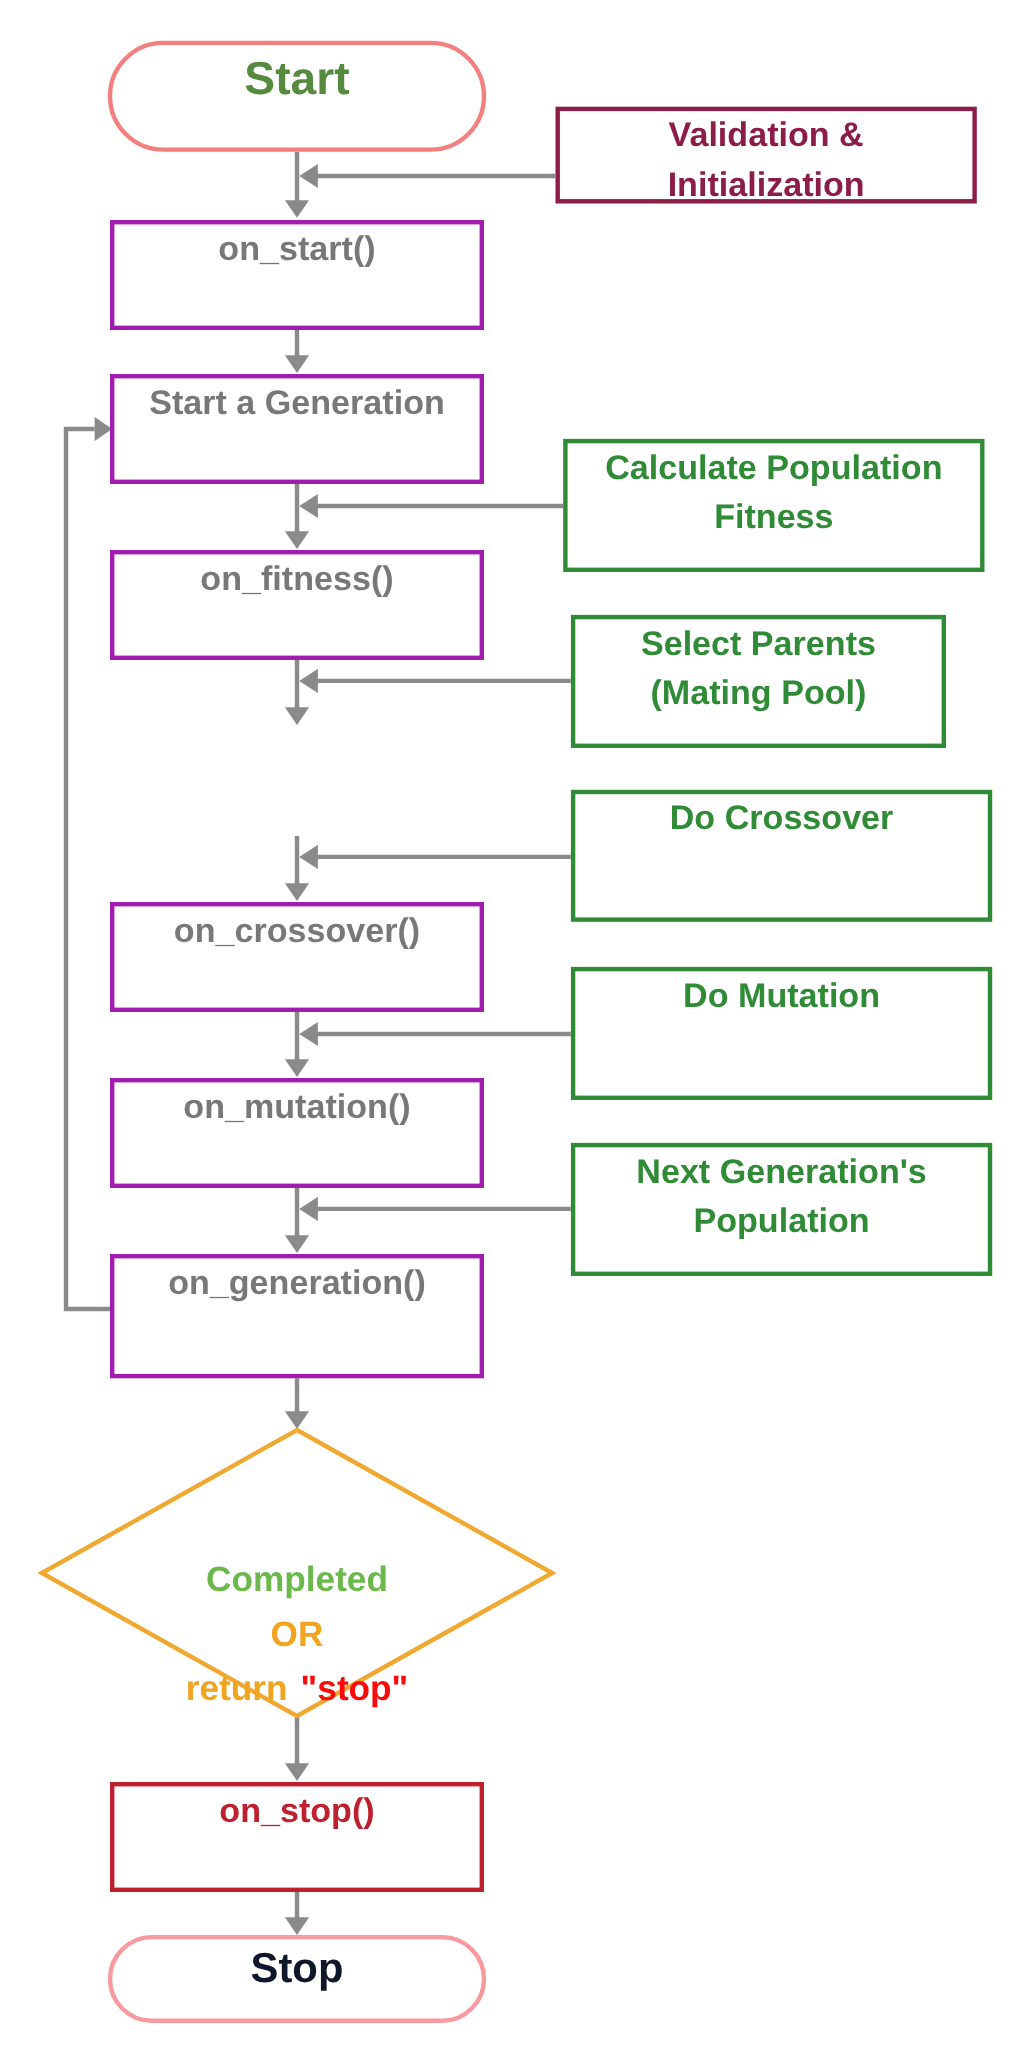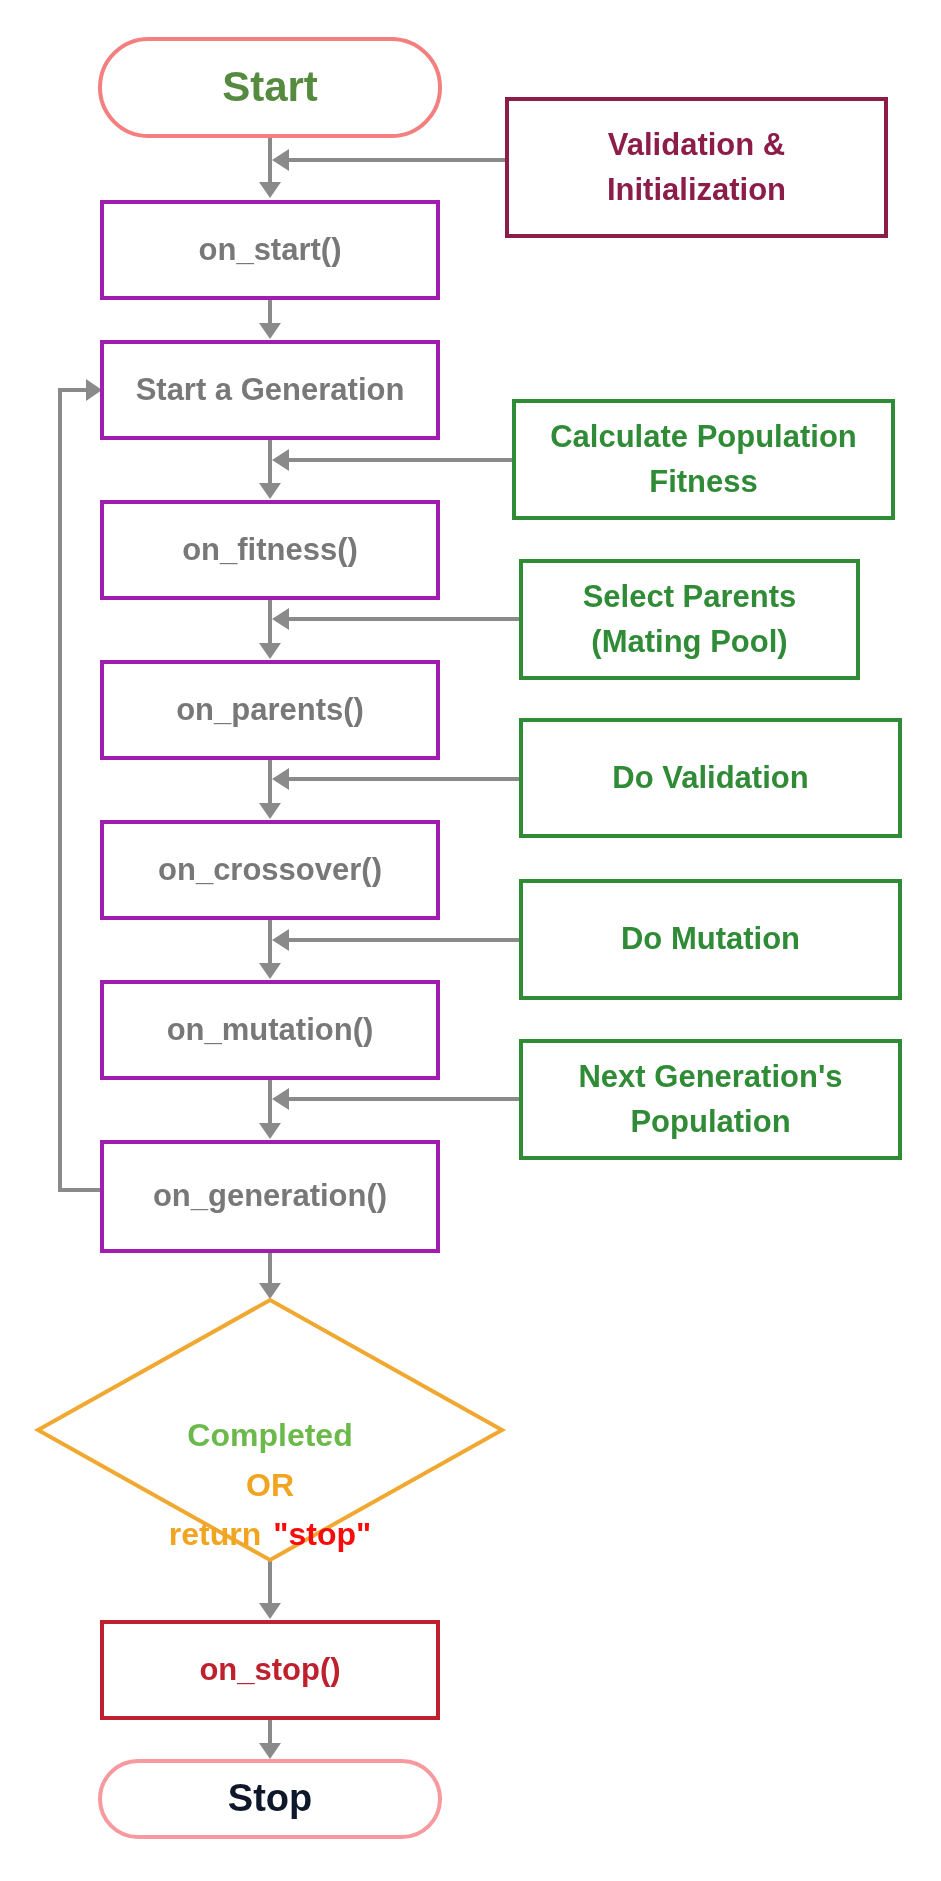--- a/index.html
+++ b/index.html
@@ -9,21 +9,21 @@
     background:#ffffff;
     font-family:"Liberation Sans", sans-serif;
     font-weight:bold;
     overflow:hidden;
   }
   .layer{position:absolute;left:0;top:0;}
   .node{
     position:absolute;
     box-sizing:border-box;
     display:flex;flex-direction:column;
-    align-items:center;justify-content:center;
+    align-items:center;
     text-align:center;
     background:#ffffff;
     line-height:1.45;
   }
   .terminator{
     border:4px solid #F47F7F;
     border-radius:60px;
   }
   .start-label{color:#568A3F;font-size:42px;}
   .stop-terminator{border-color:#F7999E;border-radius:44px;}
@@ -156,23 +156,20 @@
   </div>
 
   <div class="node flow-box" style="left:100px;top:340px;width:340px;height:100px;">
     <span>Start a Generation</span>
   </div>
 
   <div class="node flow-box" style="left:100px;top:500px;width:340px;height:100px;">
     <span>on_fitness()</span>
   </div>
 
-  <div class="node flow-box" style="left:100px;top:660px;width:340px;height:100px;">
-    <span>on_parents()</span>
-  </div>
 
   <div class="node flow-box" style="left:100px;top:980px;width:340px;height:100px;">
     <span>on_mutation()</span>
   </div>
 
   <div class="node flow-box" style="left:100px;top:820px;width:340px;height:100px;">
     <span>on_crossover()</span>
   </div>
 
   <div class="node flow-box" style="left:100px;top:1140px;width:340px;height:113px;">
@@ -188,37 +185,37 @@
   </div>
 
   <div class="node onstop-box" style="left:100px;top:1620px;width:340px;height:100px;">
     <span>on_stop()</span>
   </div>
 
   <div class="node terminator stop-terminator" style="left:98px;top:1759px;width:344px;height:80px;">
     <span class="stop-label">Stop</span>
   </div>
 
-  <div class="node annot annot-maroon" style="left:505px;top:97px;width:383px;height:141px;">
+  <div class="node annot annot-maroon" style="left:505px;top:97px;width:383px;height:88px;">
     <span>Validation &amp;</span>
     <span>Initialization</span>
   </div>
 
   <div class="node annot annot-green" style="left:512px;top:399px;width:383px;height:121px;">
     <span>Calculate Population</span>
     <span>Fitness</span>
   </div>
 
   <div class="node annot annot-green" style="left:519px;top:559px;width:341px;height:121px;">
     <span>Select Parents</span>
     <span>(Mating Pool)</span>
   </div>
 
   <div class="node annot annot-green" style="left:519px;top:718px;width:383px;height:120px;">
-    <span>Do Validation</span>
+    <span>Do Crossover</span>
   </div>
 
   <div class="node annot annot-green" style="left:519px;top:879px;width:383px;height:121px;">
     <span>Do Mutation</span>
   </div>
 
   <div class="node annot annot-green" style="left:519px;top:1039px;width:383px;height:121px;">
     <span>Next Generation's</span>
     <span>Population</span>
   </div>

